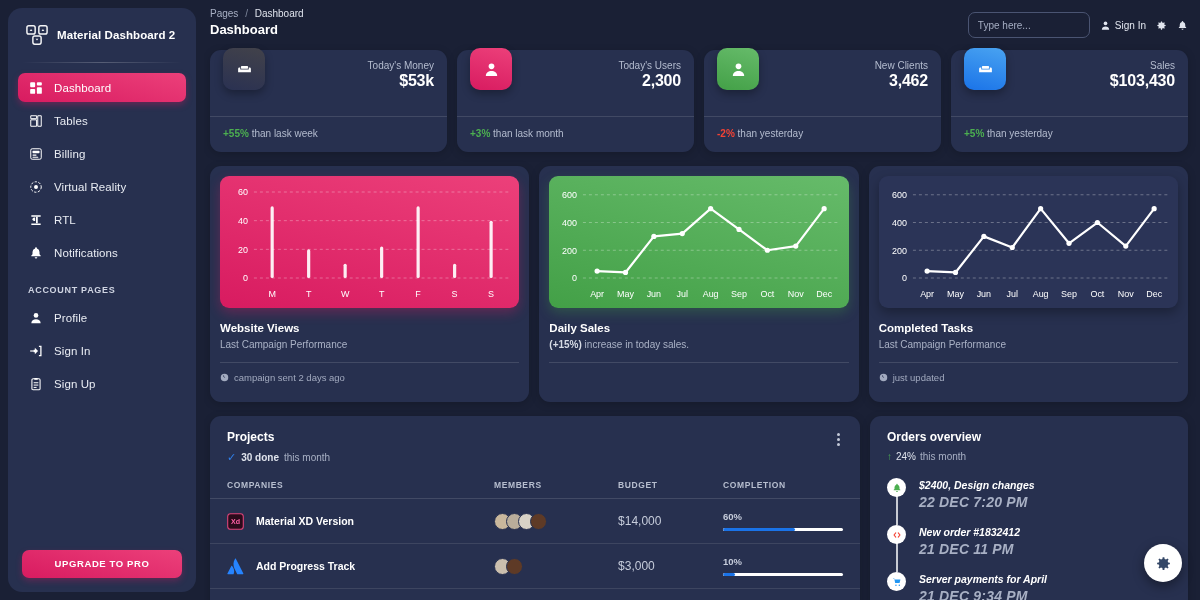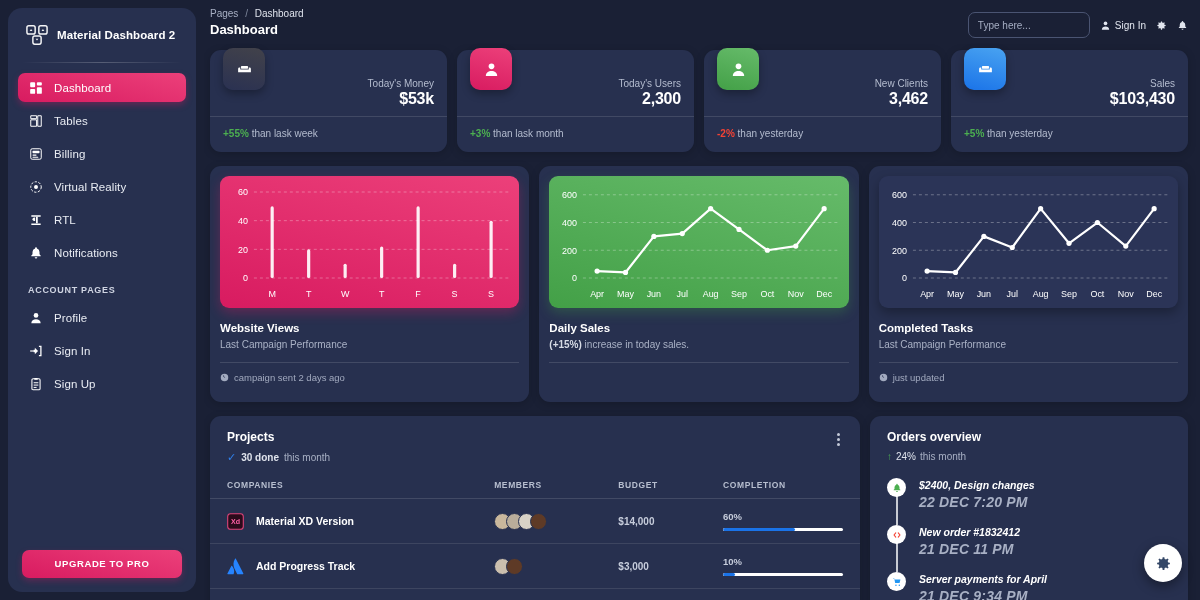--- a/index.html
+++ b/index.html
@@ -79,21 +79,21 @@
   .tb-icon { cursor: pointer; display: flex; align-items: center; }
   .tb-icon svg { fill: #e2e6ef; }
 
   
   .stats { display: flex; gap: 10px; margin-top: 4px; }
   .stat-card {
     flex: 1; height: 102px; background: #27304f; border-radius: 11px;
     position: relative; padding: 10px 13px 0 13px;
     box-shadow: 0 2px 8px rgba(0,0,0,.18);
   }
-  .stat-top { display: flex; justify-content: flex-end; align-items: flex-end; height: 48px; }
+  .stat-top { display: flex; justify-content: flex-end; align-items: flex-start; height: 48px; }
   .stat-icon {
     position: absolute; left: 13px; top: -2px;
     width: 42px; height: 42px; border-radius: 10px;
     display: flex; align-items: center; justify-content: center;
     box-shadow: 0 4px 9px rgba(0,0,0,.3);
   }
   .stat-icon svg { width: 17px; height: 17px; fill: #fff; }
   .stat-meta { text-align: right; }
   .stat-label { font-size: 10px; color: #b4bccf; }
   .stat-value { font-size: 16px; font-weight: bold; color: #fff; margin-top: 1px; letter-spacing: -.2px; }
@@ -152,21 +152,21 @@
   th.c-completion { }
   .company-cell { display: flex; align-items: center; gap: 12px; }
   .company-logo { width: 17px; height: 17px; flex: 0 0 17px; }
   .company-name { font-size: 10.5px; font-weight: bold; color: #fff; }
   .avatars { display: flex; }
   .avatars .av {
     width: 17px; height: 17px; border-radius: 50%;
     border: 1.5px solid #27304f; margin-left: -5px;
   }
   .avatars .av:first-child { margin-left: 0; }
-  .budget { font-size: 10px; color: #c6ccdb; font-weight: bold; }
+  .budget { font-size: 12px; color: #c6ccdb; font-weight: normal; }
   .comp-wrap { width: 120px; }
   .comp-pct { font-size: 9.5px; color: #c6ccdb; font-weight: bold; margin-bottom: 6px; }
   .comp-bar { height: 3px; background: #fff; border-radius: 2px; overflow: hidden; }
   .comp-fill { height: 100%; background: #1A73E8; border-radius: 2px; }
 
   .orders-card {
     flex: 1; background: #27304f; border-radius: 11px;
     padding: 14px 17px 0; box-shadow: 0 2px 8px rgba(0,0,0,.18); min-height: 176px;
   }
   .ord-title { font-size: 12px; font-weight: bold; color: #fff; }

